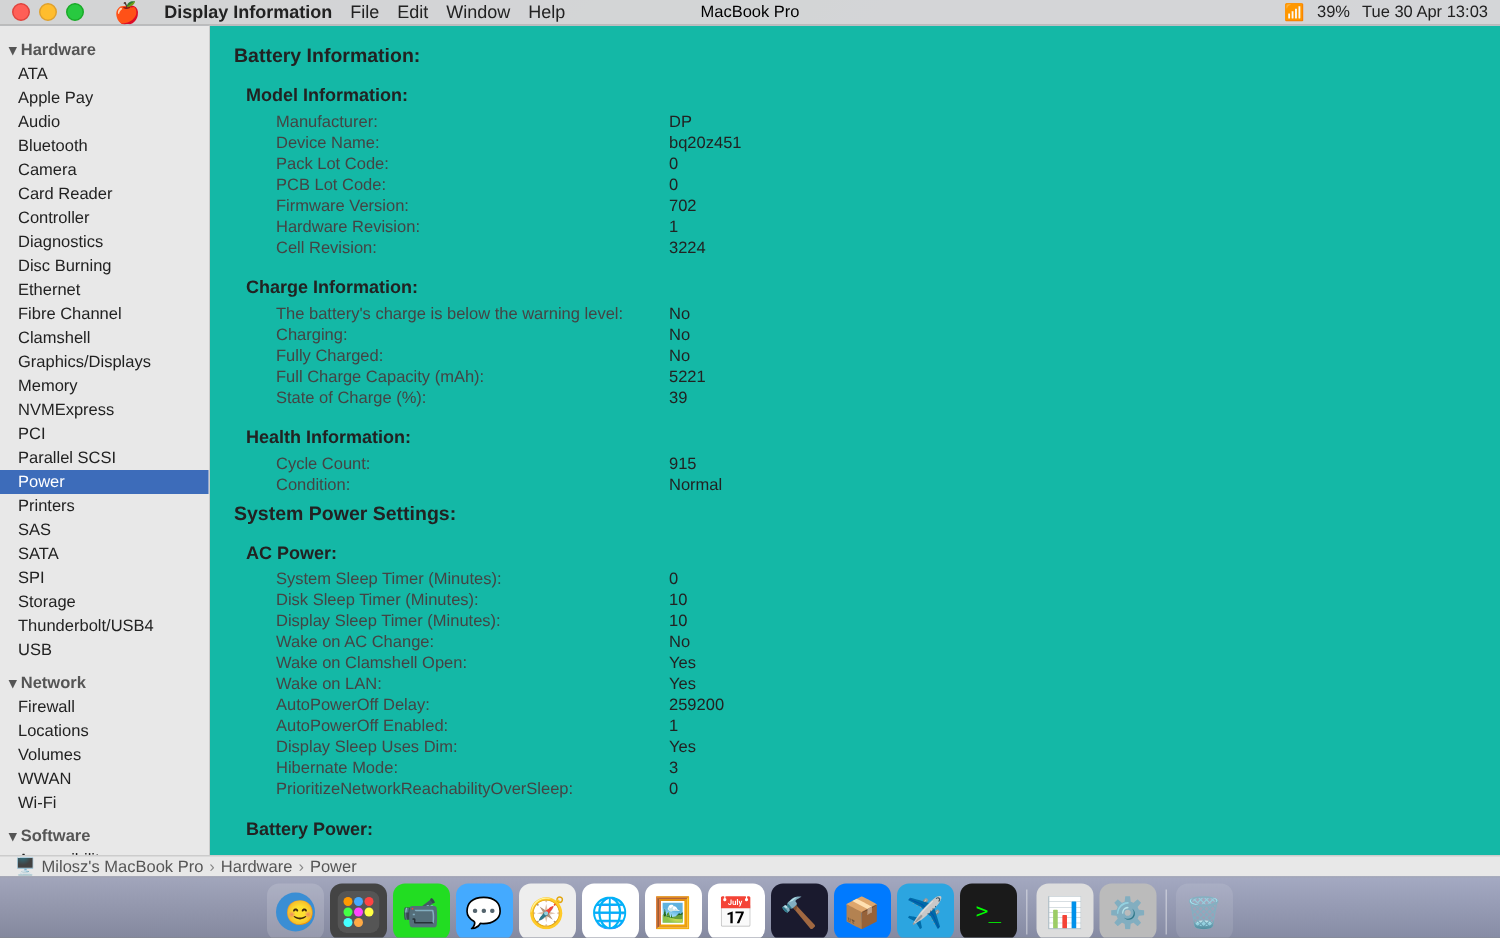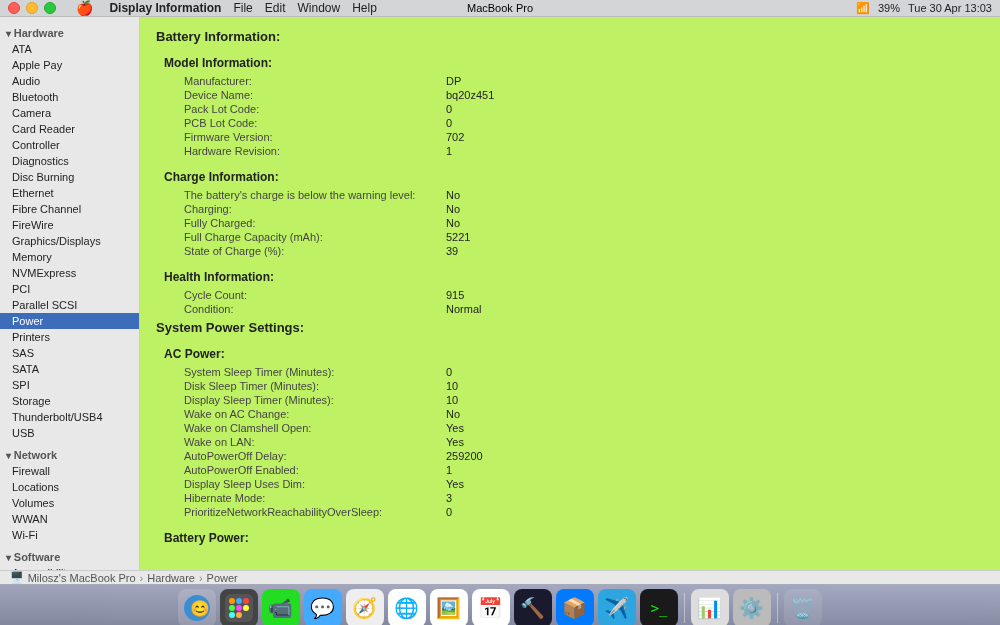--- a/index.html
+++ b/index.html
@@ -63,21 +63,21 @@
     .sidebar-item.group-header { font-weight: 600; padding-left: 6px; color: #555; font-size: 11px; margin-top: 4px; }
     .sidebar-item.group-header.expanded::before { content: "▾ "; font-size: 10px; }
     .sidebar-item.group-header::before { content: "▸ "; font-size: 10px; }
     .sidebar-item.child { }
 
     
     .content {
       flex: 1;
       overflow-y: auto;
       padding: 12px 16px;
-      background: #bef264;
+      background: #14b8a6;
       font-size: 11px;
       color: #222;
     }
     .content::-webkit-scrollbar { width: 8px; }
     .content::-webkit-scrollbar-thumb { background: #ccc; border-radius: 4px; }
 
     .section-title { font-size: 13px; font-weight: 700; margin-bottom: 8px; }
     .subsection-title { font-size: 12px; font-weight: 700; margin: 12px 0 4px 0; }
     .info-table { width: 100%; border-collapse: collapse; margin-bottom: 4px; }
     .info-table td { padding: 1px 2px; vertical-align: top; }
@@ -178,21 +178,21 @@
         <div class="sidebar-item child">Apple Pay</div>
         <div class="sidebar-item child">Audio</div>
         <div class="sidebar-item child">Bluetooth</div>
         <div class="sidebar-item child">Camera</div>
         <div class="sidebar-item child">Card Reader</div>
         <div class="sidebar-item child">Controller</div>
         <div class="sidebar-item child">Diagnostics</div>
         <div class="sidebar-item child">Disc Burning</div>
         <div class="sidebar-item child">Ethernet</div>
         <div class="sidebar-item child">Fibre Channel</div>
-        <div class="sidebar-item child">FireWire</div>
+        <div class="sidebar-item child">Clamshell</div>
         <div class="sidebar-item child">Graphics/Displays</div>
         <div class="sidebar-item child">Memory</div>
         <div class="sidebar-item child">NVMExpress</div>
         <div class="sidebar-item child">PCI</div>
         <div class="sidebar-item child">Parallel SCSI</div>
         <div class="sidebar-item child selected">Power</div>
         <div class="sidebar-item child">Printers</div>
         <div class="sidebar-item child">SAS</div>
         <div class="sidebar-item child">SATA</div>
         <div class="sidebar-item child">SPI</div>
@@ -237,20 +237,24 @@
                   <td>0</td>
                 </tr>
             <tr>
                   <td>Firmware Version:</td>
                   <td>702</td>
                 </tr>
             <tr>
                   <td>Hardware Revision:</td>
                   <td>1</td>
                 </tr>
+            <tr>
+                  <td>Cell Revision:</td>
+                  <td>3224</td>
+                </tr>
           </tbody>
             </table>
 
           <div class="subsection-title">Charge Information:</div>
           <table class="info-table">
             <tbody>
                 <tr>
                   <td>The battery's charge is below the warning level:</td>
                   <td>No</td>
                 </tr>

